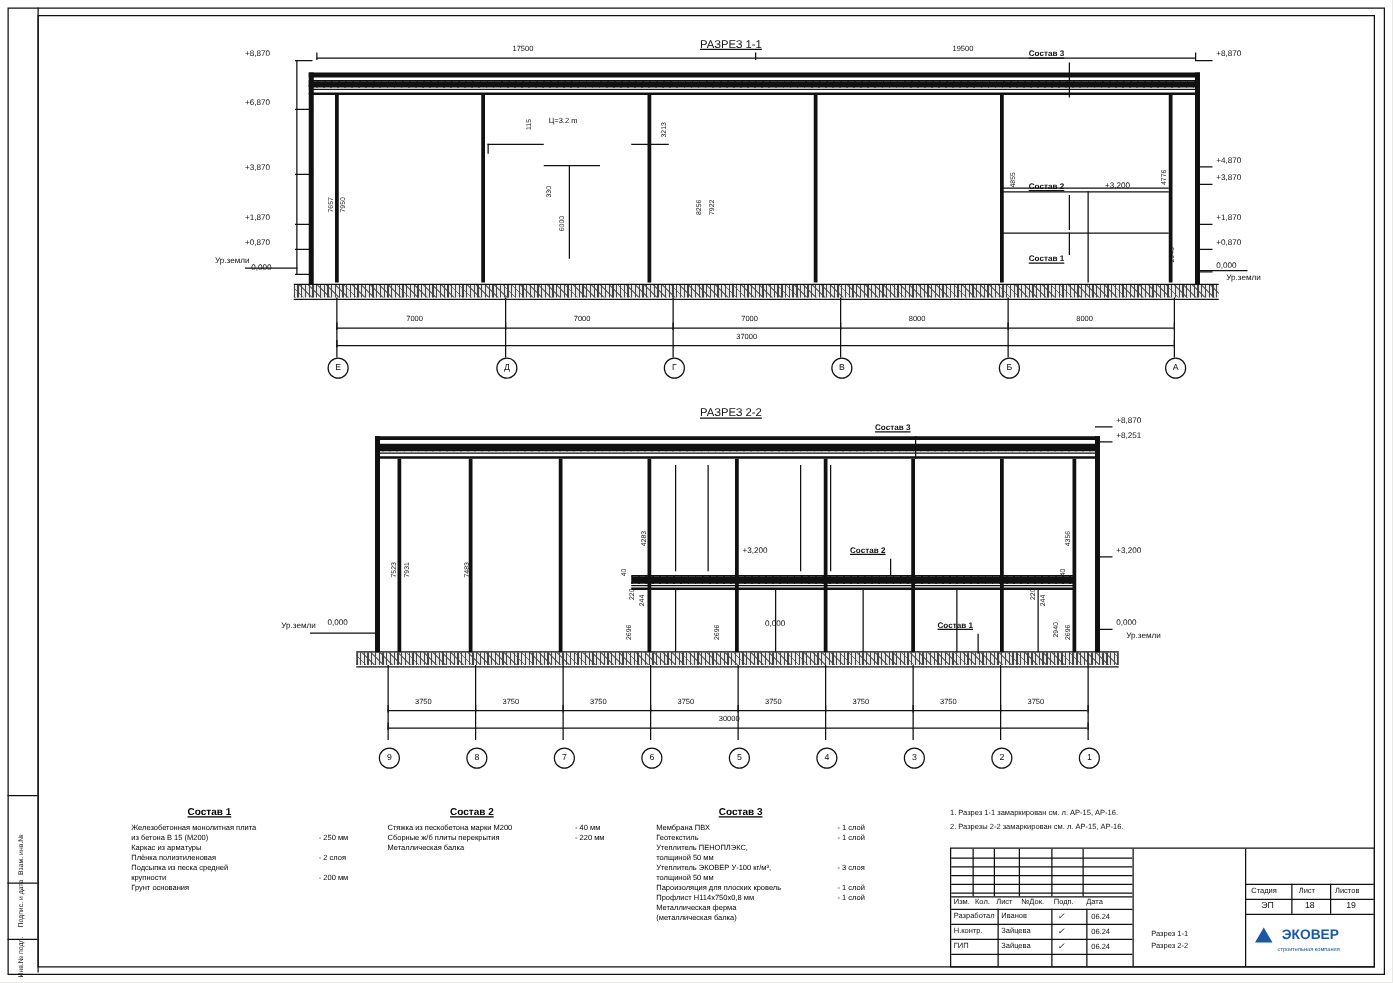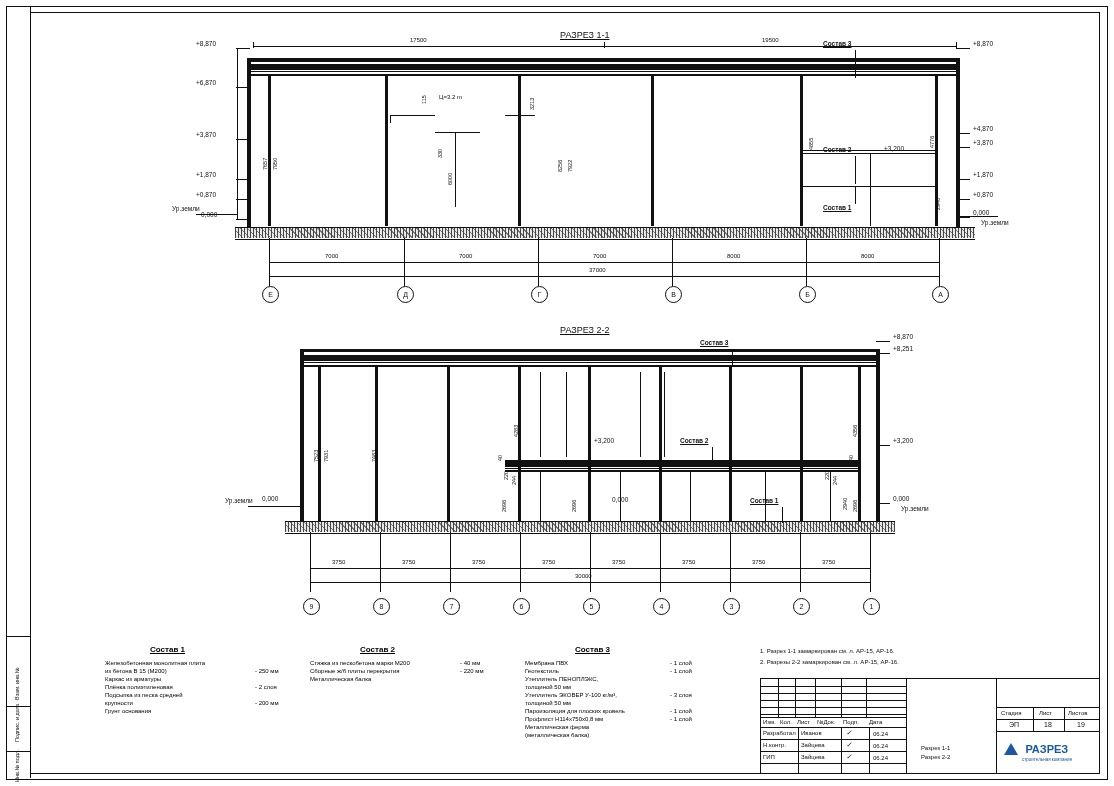--- a/index.html
+++ b/index.html
@@ -409,18 +409,18 @@
     <div class="line vl" style="left:303px;top:28px;height:24px;"></div>
     <div class="lbl t6" style="left:240px;top:31px;">Стадия</div>
     <div class="lbl t6" style="left:278px;top:31px;">Лист</div>
     <div class="lbl t6" style="left:307px;top:31px;">Листов</div>
     <div class="lbl t7" style="left:248px;top:42px;">ЭП</div>
     <div class="lbl t7" style="left:283px;top:42px;">18</div>
     <div class="lbl t7" style="left:316px;top:42px;">19</div>
 
     <div style="position:absolute;left:243px;top:60px;">
       <div class="logo-tri" style="display:inline-block;vertical-align:middle;"></div>
-      <span style="font-size:11px;font-weight:bold;color:#1b57a5;vertical-align:middle;margin-left:3px;">РАЗРЕЗ</span>
+      <span style="font-size:11px;font-weight:bold;color:#1b57a5;vertical-align:middle;margin-left:3px;">ЭКОВЕР</span>
       <div style="font-size:4.5px;color:#1b57a5;margin-left:18px;">строительная компания</div>
     </div>
   </div>
 
 </div>
 
 </body></html>

